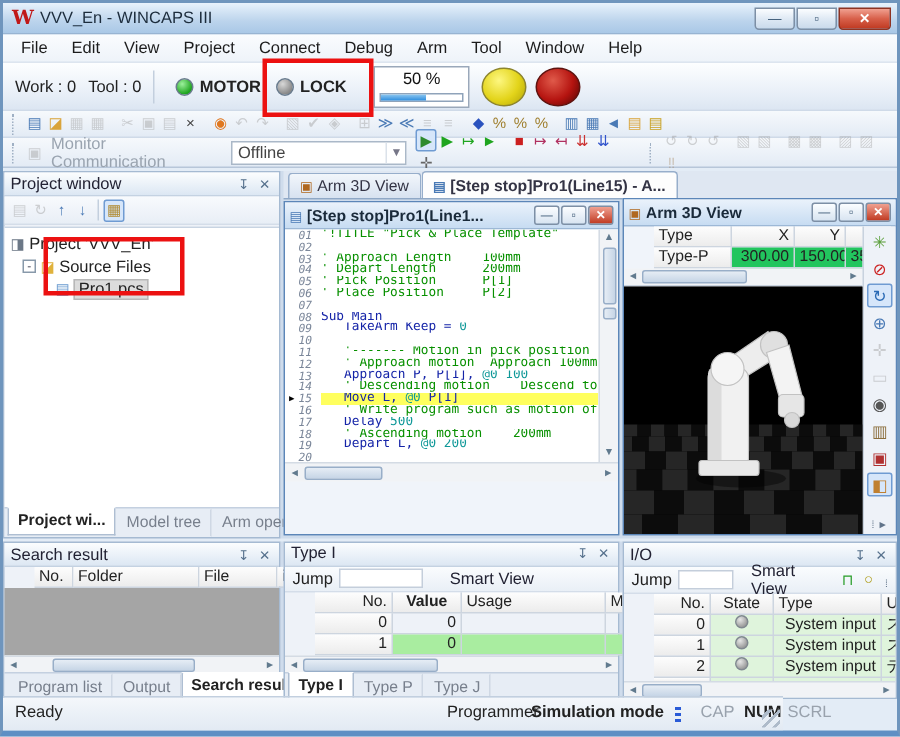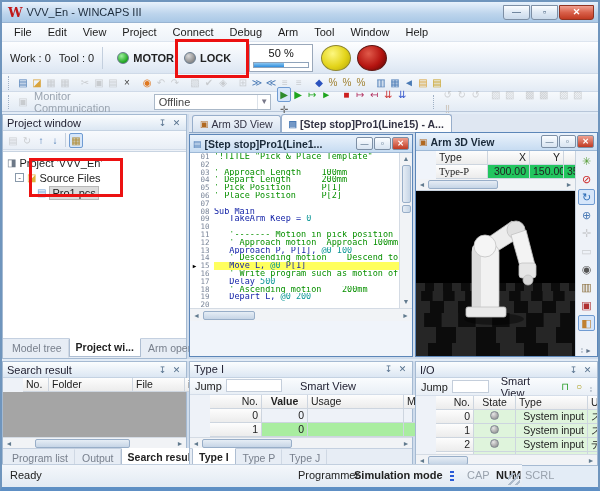--- a/index.html
+++ b/index.html
@@ -70,21 +70,21 @@
   .editor-win{position:absolute;left:187px;top:20px;width:224px;height:223px;border:1px solid #5c86b8;background:#f0f4fa;}
   .child-title{height:18px;background:linear-gradient(#eaf2fb,#c7dcf2);display:flex;align-items:center;padding:0 3px;border-bottom:1px solid #9db8d6;}
   .child-title .ct-ico{font-size:9px;margin-right:3px;}
   .child-title .ct-text{font-weight:bold;font-size:10.5px;color:#1a2a3a;white-space:nowrap;overflow:hidden;flex:1;}
   .cbtn{width:17px;height:13px;border:1px solid #7d8fa5;border-radius:2px;background:linear-gradient(#fbfdff,#d8e4f1);font-size:8px;line-height:11px;text-align:center;color:#33506e;margin-left:1px;}
   .cbtn.close{background:linear-gradient(#f0a090,#c03a22);color:#fff;font-weight:bold;}
   .code-area{position:absolute;left:0;right:0;top:18px;height:155px;background:#fff;overflow:hidden;display:flex;}
   .code-lines{flex:1;overflow:hidden;}
   .code-row{display:flex;height:7.8px;line-height:7.8px;font-family:"DejaVu Sans Mono",monospace;font-size:8.5px;white-space:pre;}
   .code-row .cmargin{width:9px;flex:none;font-size:6px;color:#000;text-align:center;line-height:8px;}
-  .code-row .cnum{width:15px;flex:none;text-align:center;padding-right:3px;color:#7a8699;font-size:7.5px;}
+  .code-row .cnum{width:15px;flex:none;text-align:left;padding-right:3px;color:#7a8699;font-size:7.5px;font-style:italic;}
   .code-row .ctxt{flex:1;overflow:hidden;}
   .code-row.hl .ctxt{background:#ffff5e;}
   .sc{color:#089000;} .sk{color:#1524a8;} .st{color:#0f9898;}
   .vscroll{width:13px;flex:none;background:#f1f3f6;border-left:1px solid #d4dbe4;display:flex;flex-direction:column;align-items:center;font-size:7px;color:#61offline7a8e;}
   .vscroll .sarr{height:12px;line-height:12px;color:#617a8e;}
   .vthumb{width:9px;height:38px;background:linear-gradient(90deg,#e6edf5,#c6d5e6);border:1px solid #98aec8;border-radius:2px;}
   .vthumb.mid{margin-top:2px;}
   .hscroll{position:absolute;left:0;right:0;top:173px;height:13px;background:#f1f3f6;border-top:1px solid #d4dbe4;display:flex;align-items:center;font-size:7px;color:#617a8e;}
   .hscroll .sarr{width:13px;text-align:center;}
   .hthumb{width:52px;height:9px;background:linear-gradient(#e6edf5,#c6d5e6);border:1px solid #98aec8;border-radius:2px;}
@@ -220,22 +220,22 @@
           <span class="expander">-</span>
           <span class="tree-ico" style="color:#e0b23c">◪</span>
           <span>Source Files</span>
         </div>
         <div class="tree-row" style="padding-left:30px">
           <span class="tree-ico" style="color:#6a9ad0">▤</span>
           <span class="sel-item">Pro1.pcs</span>
         </div>
       </div>
       <div class="bottom-tabs" id="proj-tabs">
+          <span class="btab active">Project wi...</span>
           <span class="btab">Model tree</span>
-          <span class="btab active">Project wi...</span>
           <span class="btab">Arm oper...</span>
         </div>
     </div>
 
     <div class="tabstrip" id="doc-tabstrip">
         <div class="dtab">
           <span class="ti" style="color: rgb(176, 104, 32);">▣</span>
           <span>Arm 3D View</span>
         </div>
         <div class="dtab active">
@@ -300,21 +300,21 @@
       <div class="arm-body">
         <div class="arm-left">
           <div class="mini-table" id="arm3d-table">
               <div class="mt-row mt-head">
                 <div class="mt-cell" style="width: 52px; flex: 0 0 auto;">Type</div>
                 <div class="mt-cell" style="width: 42px; flex: 0 0 auto; text-align: right;">X</div>
                 <div class="mt-cell" style="width: 34px; flex: 0 0 auto; text-align: right;">Y</div>
                 <div class="mt-cell" style="width: 31px; flex: 0 0 auto; text-align: right;">Z</div>
               </div>
               <div class="mt-row">
-                <div class="mt-cell rowhead" style="width: 52px; flex: 0 0 auto; font-family: Liberation Serif, serif;">Type-P</div>
+                <div class="mt-cell rowhead" style="width: 52px; flex: 0 0 auto;">Type-P</div>
                 <div class="mt-cell num-cell" style="width: 42px; flex: 0 0 auto; text-align: right;">300.00</div>
                 <div class="mt-cell num-cell" style="width: 34px; flex: 0 0 auto; text-align: right;">150.00</div>
                 <div class="mt-cell num-cell" style="width: 31px; flex: 0 0 auto; text-align: right;">350.00</div>
               </div>
             </div>
           <div class="arm-hscroll">
             <span class="sarr" style="width:12px;text-align:center">◄</span>
             <div class="hthumb" style="width:70px"></div>
             <span class="sarr" style="margin-left:auto;width:12px;text-align:center">►</span>
           </div>

